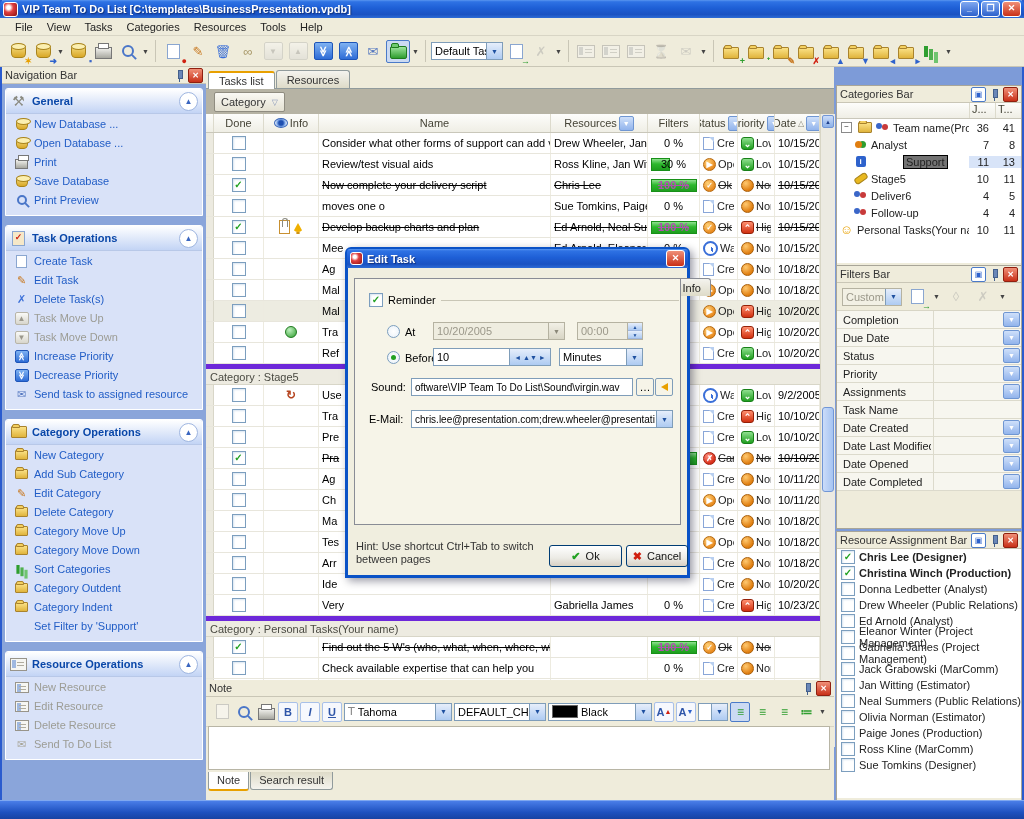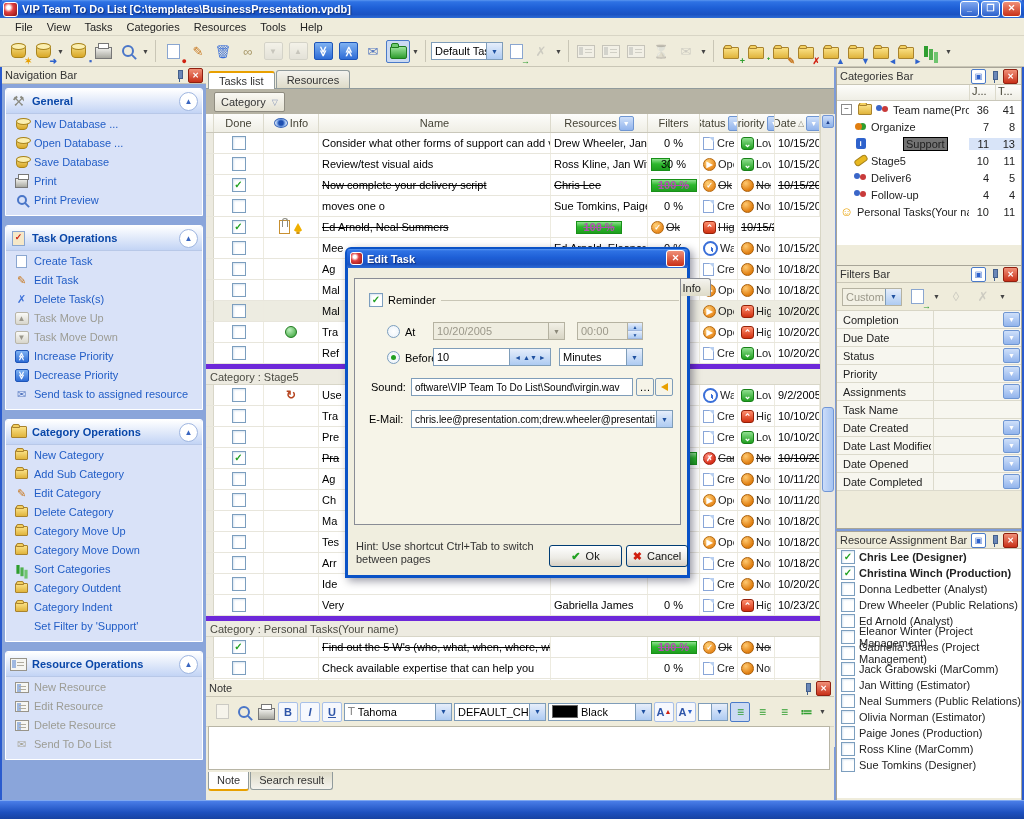--- a/index.html
+++ b/index.html
@@ -357,29 +357,29 @@
             <span>New Database ...</span>
           </div>
           <div class="navitem">
             <span class="nico">
               <span class="db" style="width:10px;height:9px"></span>
             </span>
             <span>Open Database ...</span>
           </div>
           <div class="navitem">
             <span class="nico">
+              <span class="prn" style="width:11px;height:8px"></span>
+            </span>
+            <span>Print</span>
+          </div>
+          <div class="navitem">
+            <span class="nico">
               <span class="db" style="width:10px;height:9px"></span>
             </span>
             <span>Save Database</span>
-          </div>
-          <div class="navitem">
-            <span class="nico">
-              <span class="prn" style="width:11px;height:8px"></span>
-            </span>
-            <span>Print</span>
           </div>
           <div class="navitem">
             <span class="nico">
               <span class="mag" style="width:6px;height:6px"></span>
             </span>
             <span>Print Preview</span>
           </div>
         </div>
         <div class="navgroup">
           <div class="ng-head">
@@ -685,20 +685,21 @@
               <span class="cb on"></span>
             </div>
             <div class="c cc">
               <span class="inf">
                 <span class="clipic"></span>
               </span>
               <span class="inf">
                 <span class="bellic"></span>
               </span>
             </div>
+            <div class="c struck">Develop backup charts and plan</div>
             <div class="c struck">Ed Arnold, Neal Summers</div>
             <div class="c cc">
               <span class="barwrap">
                 <span class="barfill" style="width:100%"></span>
                 <span class="barlabel lab100">100 %</span>
               </span>
             </div>
             <div class="c">
               <span class="st st-ball">✓</span>
               <span class="stlab struck">Ok</span>
@@ -1175,21 +1176,21 @@
       <div class="ntext"></div>
       <div class="ntabs" id="note-tabs">
           <span class="ntab active">Note</span>
           <span class="ntab">Search result</span>
         </div>
     </div>
   </div>
 
   <div class="rightcol">
 
-    <div class="rpanel" style="top:0;height:240px">
+    <div class="rpanel" style="top:18px;height:240px">
       <div class="panelhead">
         <span class="ph-title">Categories Bar</span>
         <span class="phbtn float">▣</span>
         <span class="phbtn">
             <span class="pin"></span>
           </span>
         <span class="phbtn close">✕</span>
       </div>
       <div class="rp-body" style="height:160px;overflow:hidden">
         <div class="catcols">
@@ -1209,21 +1210,21 @@
                 <span class="">Team name(Project name)</span>
               </span>
               <span class="cnum">36</span>
               <span class="cnum">41</span>
             </div>
             <div class="catrow">
               <span class="clabel" style="padding-left: 16px;">
                 <span class="ticon">
                   <span class="orgic"></span>
                 </span>
-                <span class="">Organize</span>
+                <span class="">Analyst</span>
               </span>
               <span class="cnum">7</span>
               <span class="cnum">8</span>
             </div>
             <div class="catrow sel">
               <span class="clabel" style="padding-left: 16px;">
                 <span class="ticon">
                   <span class="bookic">i</span>
                 </span>
                 <span class="seltext">Support</span>

